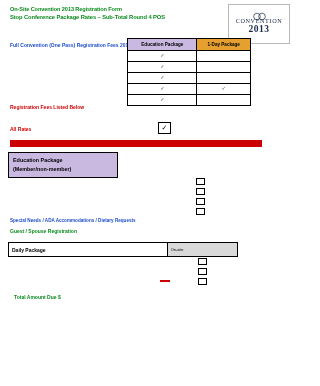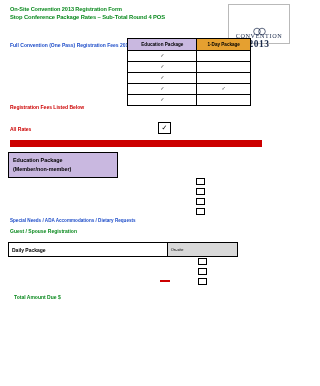--- a/index.html
+++ b/index.html
@@ -42,21 +42,21 @@
   .logo {
     position: absolute;
     right: 8px;
     top: 4px;
     width: 62px;
     height: 40px;
     border: 1px solid #b9b9b9;
     background: #ffffff;
     text-align: center;
     box-sizing: border-box;
-    padding-top: 17px;
+    padding-top: 2px;
   }
   .logo-mark {
     width: 13px;
     height: 9px;
     margin: 0 auto 1px auto;
     position: relative;
   }
   .logo-word {
     font-family: "Liberation Serif", serif;
     font-size: 6.2px;

